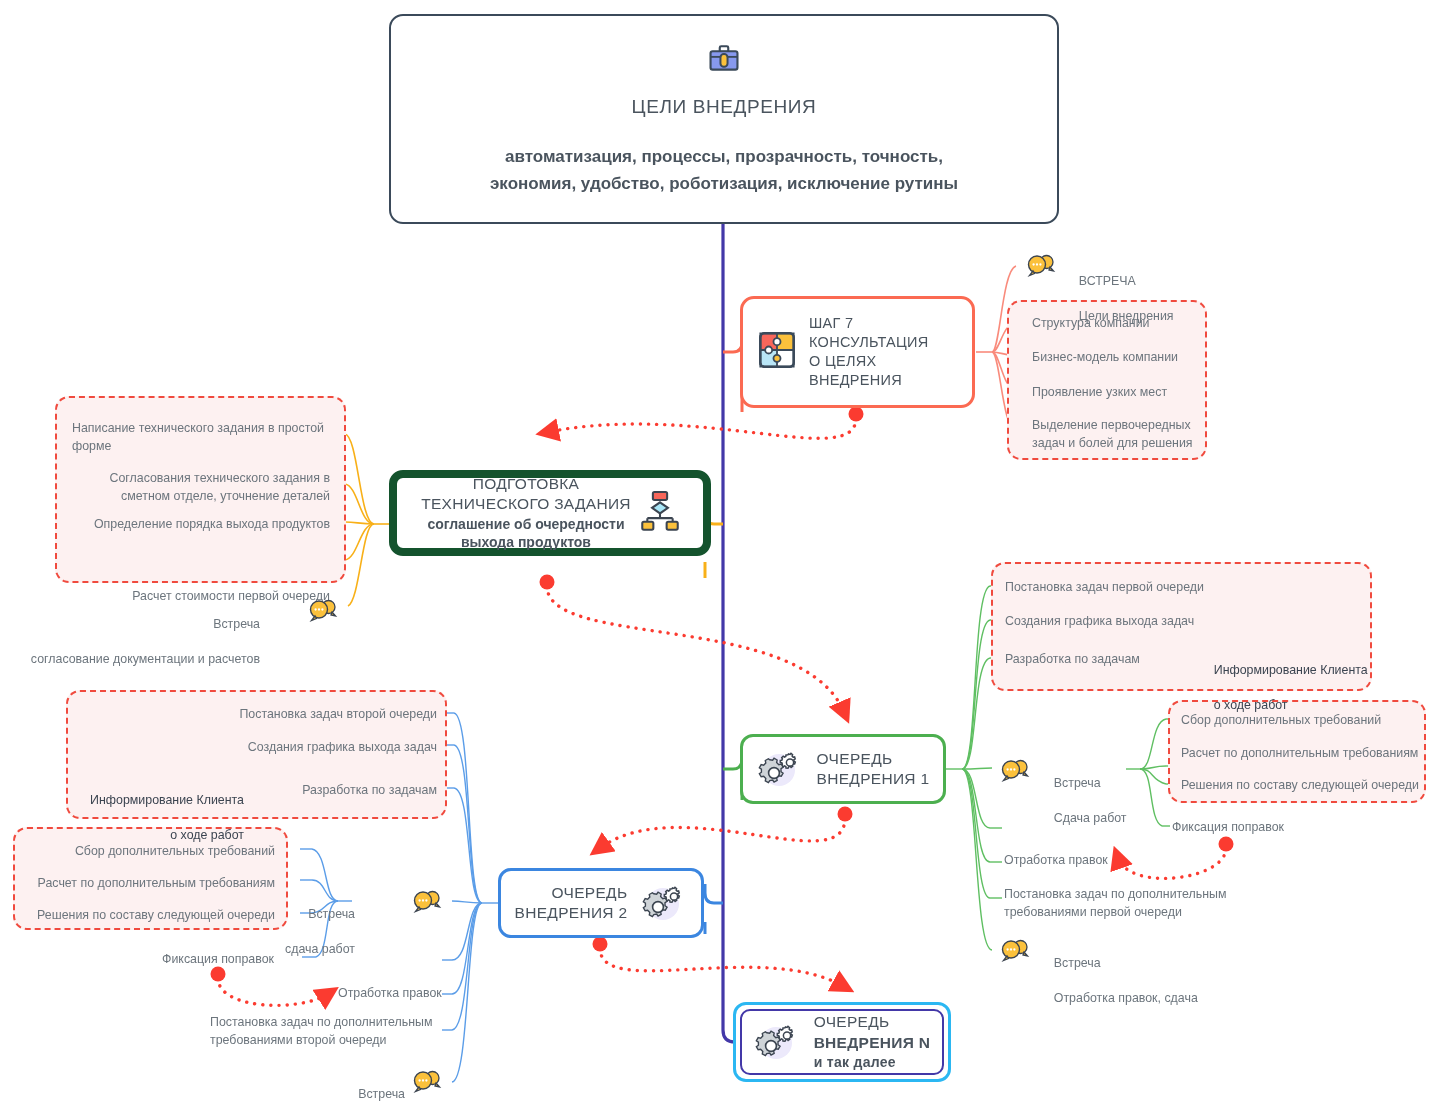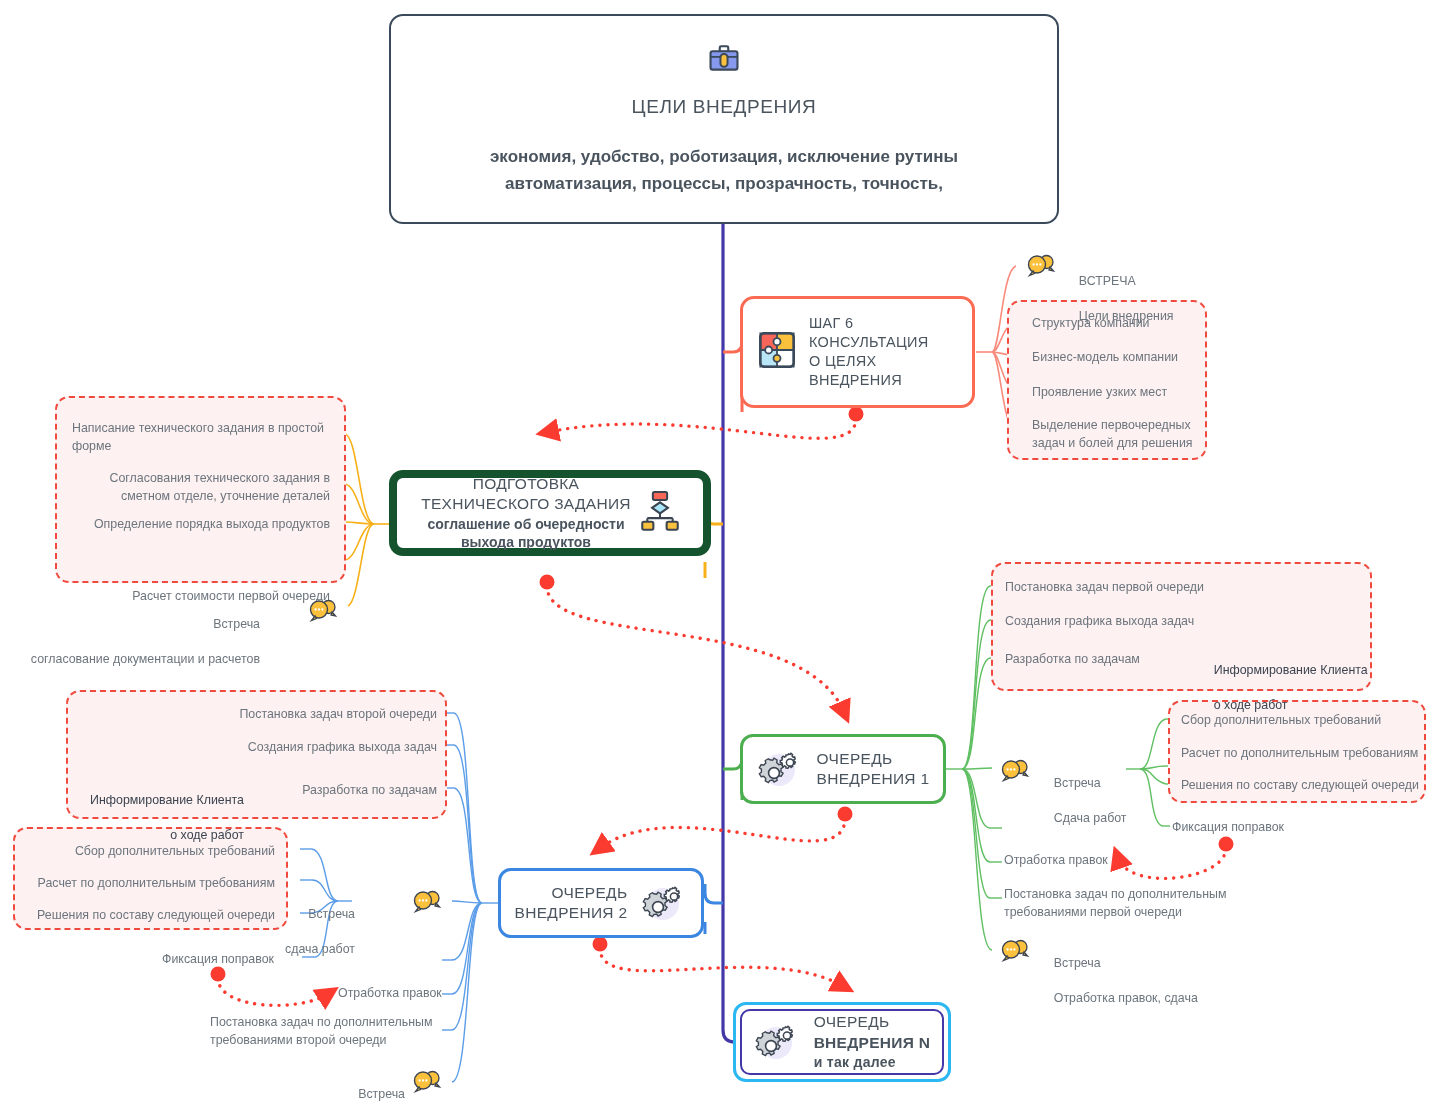--- a/index.html
+++ b/index.html
@@ -228,42 +228,42 @@
     <span>
       <svg width="34" height="34" viewBox="0 0 24 24">
         <rect x="9" y="3" width="6" height="4" rx="1" fill="none" stroke="#3b4a5a" stroke-width="1.5"></rect>
         <rect x="2.5" y="6.5" width="19" height="13" rx="1.5" fill="#8799ee" stroke="#3b4a5a" stroke-width="1.5"></rect>
         <path d="M2.5 10.5 H21.5" stroke="#3b4a5a" stroke-width="1.3"></path>
         <rect x="9.5" y="8.5" width="5" height="9" rx="2.4" fill="#fbc13c" stroke="#3b4a5a" stroke-width="1.4"></rect>
       </svg>
     </span>
     <div id="root-title" class="node-title">ЦЕЛИ ВНЕДРЕНИЯ</div>
     <div id="root-sub">
+      <div>автоматизация, процессы, прозрачность, точность,</div>
       <div>экономия, удобство, роботизация, исключение рутины</div>
-      <div>автоматизация, процессы, прозрачность, точность,</div>
     </div>
   </div>
 
   <div class="node" id="step1-node">
     <span>
       <svg width="40" height="40" viewBox="0 0 24 24">
         <rect x="2" y="2" width="20" height="20" rx="2.5" fill="none" stroke="#3b4a5a" stroke-width="1.4"></rect>
         <path d="M2 2 H12 V12 H2 Z" fill="#f8665a"></path>
         <path d="M12 2 H22 V12 H12 Z" fill="#fbc13c"></path>
         <path d="M2 12 H12 V22 H2 Z" fill="#b9e6f7"></path>
         <path d="M12 12 H22 V22 H12 Z" fill="#ffffff"></path>
         <path d="M2 2 H12 V12 H2 Z M12 2 H22 V12 H12 Z M2 12 H12 V22 H2 Z M12 12 H22 V22 H12 Z" fill="none" stroke="#3b4a5a" stroke-width="1.1"></path>
         <circle cx="12" cy="7" r="2.1" fill="#ffffff" stroke="#3b4a5a" stroke-width="1.1"></circle>
         <circle cx="12" cy="17" r="2.1" fill="#fbc13c" stroke="#3b4a5a" stroke-width="1.1"></circle>
         <circle cx="7" cy="12" r="2.1" fill="#ffffff" stroke="#3b4a5a" stroke-width="1.1"></circle>
         <rect x="2" y="2" width="20" height="20" rx="2.5" fill="none" stroke="#3b4a5a" stroke-width="1.5"></rect>
       </svg>
     </span>
     <div class="node-title">
-      <div>ШАГ 6</div>
+      <div>ШАГ 7</div>
       <div>КОНСУЛЬТАЦИЯ</div>
       <div>О ЦЕЛЯХ</div>
       <div>ВНЕДРЕНИЯ</div>
     </div>
   </div>
 
   <span class="bubble" style="left:1026px;top:253px;">
     <svg width="30" height="24" viewBox="0 0 30 24">
       <circle cx="20.5" cy="9" r="6.5" fill="#fbc13c" stroke="#3b4450" stroke-width="1.3"></circle>
       <path d="M24 14 l3.5 4 -4.5 -1 Z" fill="#fbc13c" stroke="#3b4450" stroke-width="1.3"></path>

